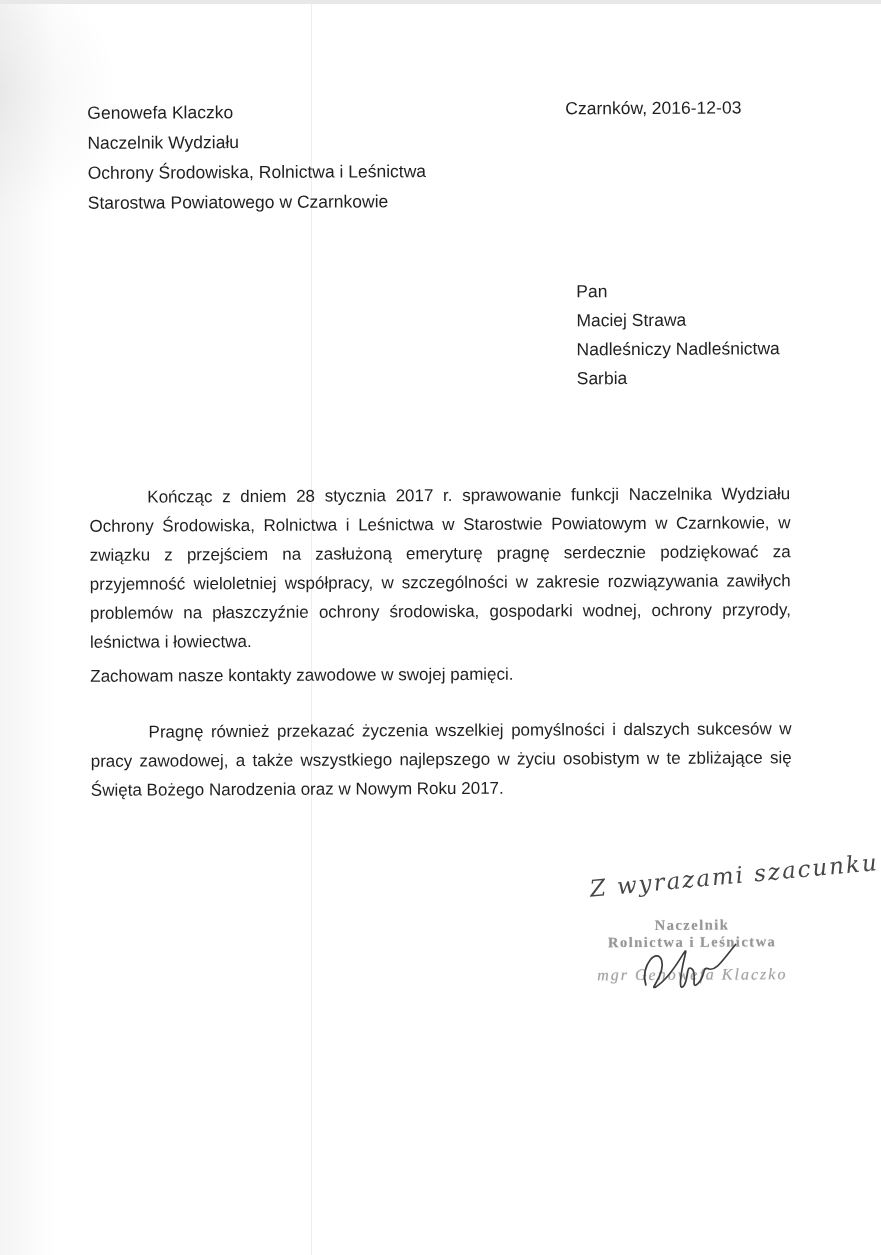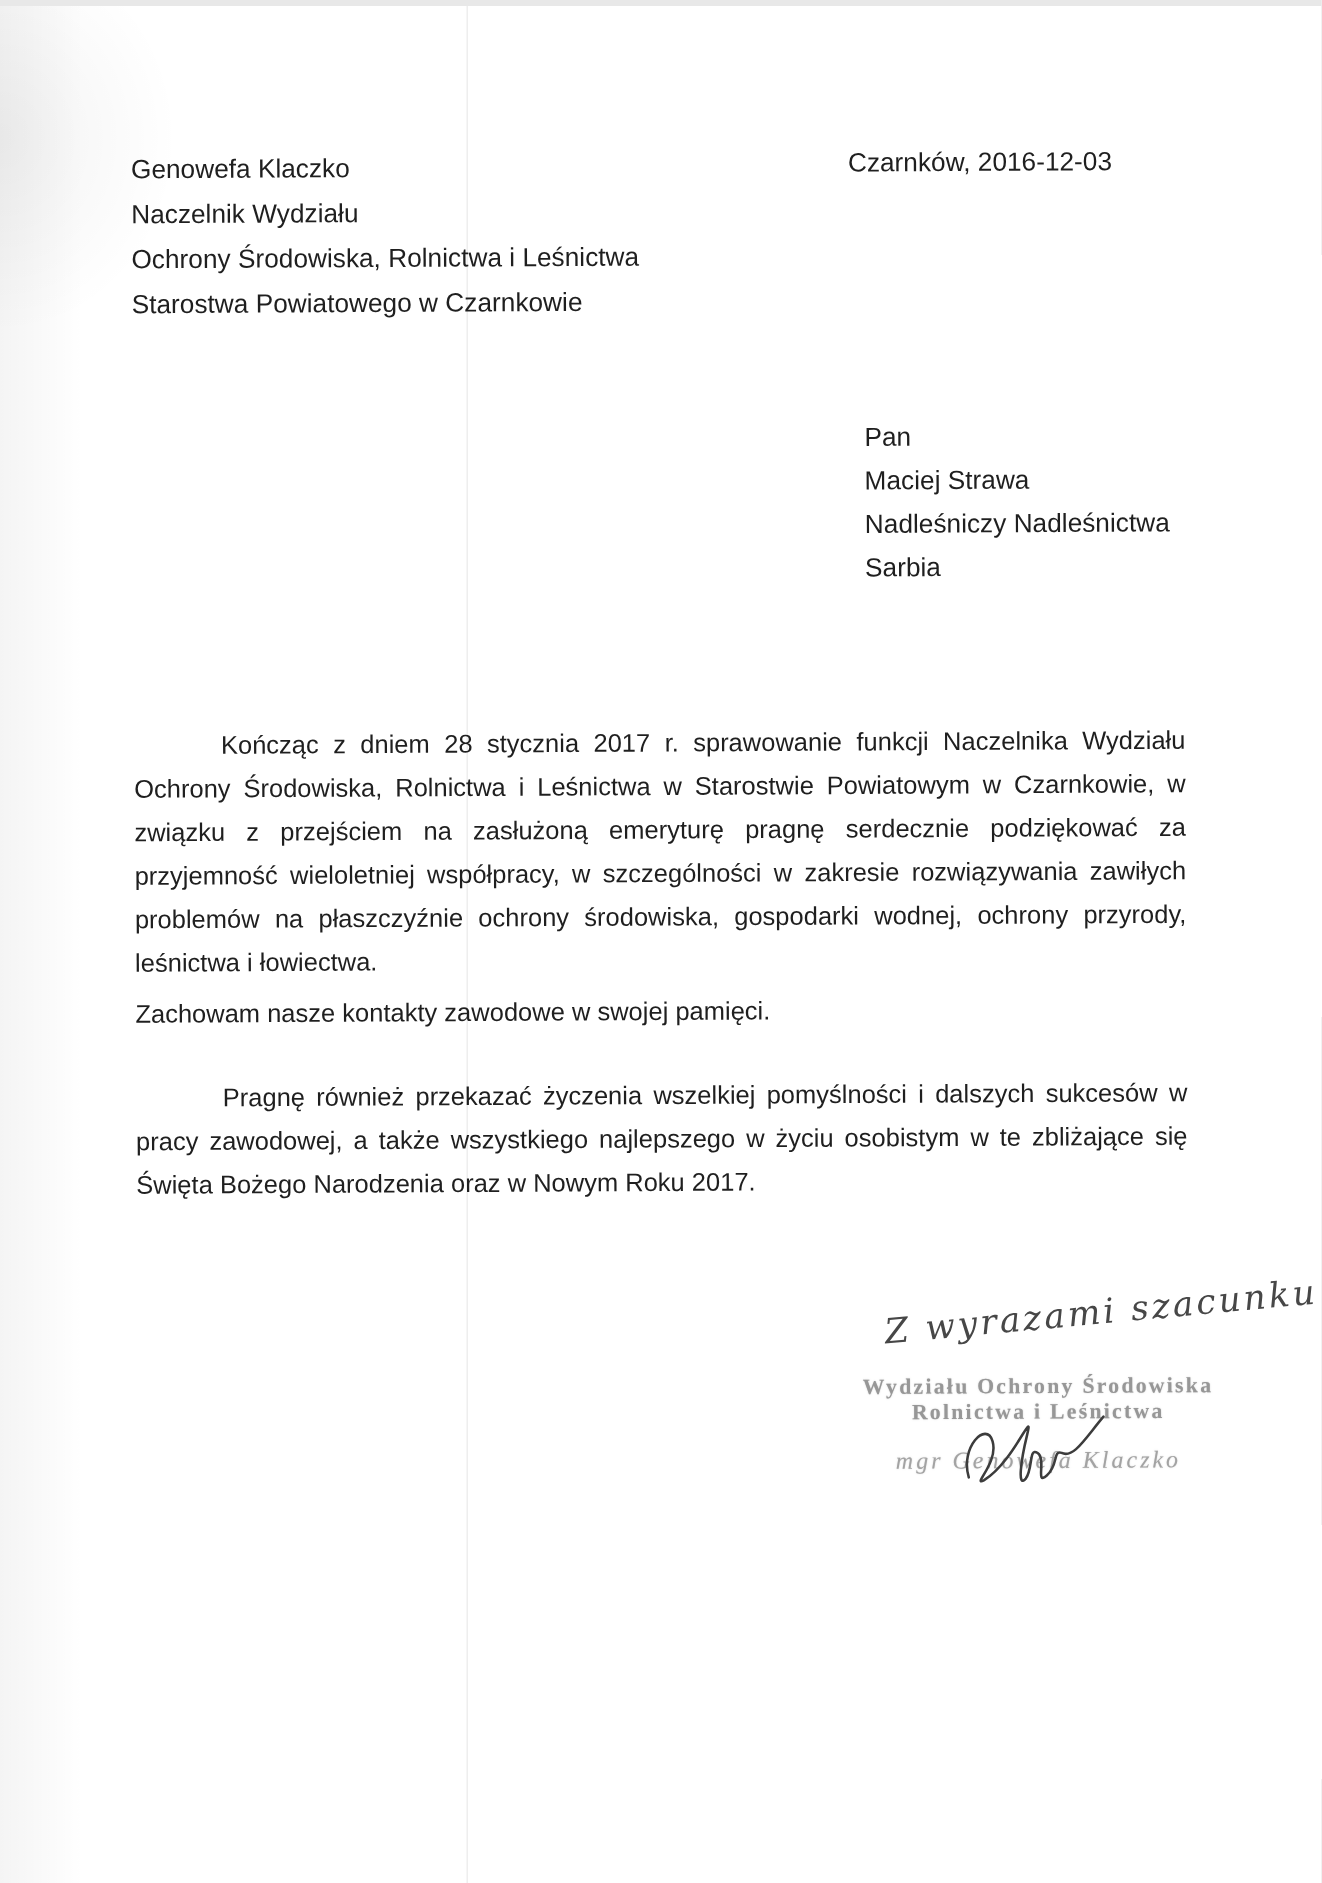--- a/index.html
+++ b/index.html
@@ -147,21 +147,21 @@
       <div>Sarbia</div>
     </div>
 
     <p class="letter-body para indent p1">Kończąc z dniem 28 stycznia 2017 r. sprawowanie funkcji Naczelnika Wydziału Ochrony Środowiska, Rolnictwa i Leśnictwa w Starostwie Powiatowym w Czarnkowie, w związku z przejściem na zasłużoną emeryturę pragnę serdecznie podziękować za przyjemność wieloletniej współpracy, w szczególności w zakresie rozwiązywania zawiłych problemów na płaszczyźnie ochrony środowiska, gospodarki wodnej, ochrony przyrody, leśnictwa i łowiectwa.</p>
     <p class="letter-body para p2">Zachowam nasze kontakty zawodowe w swojej pamięci.</p>
     <p class="letter-body para indent p3">Pragnę również przekazać życzenia wszelkiej pomyślności i dalszych sukcesów w pracy zawodowej, a także wszystkiego najlepszego w życiu osobistym w te zbliżające się Święta Bożego Narodzenia oraz w Nowym Roku 2017.</p>
 
     <div class="handwritten-closing">Z wyrazami szacunku</div>
 
     <div class="stamp-block">
-      <div class="stamp-line">Wydziału Ochrony Środowiska</div>
+      <div class="stamp-line">Naczelnik</div>
       <div class="stamp-line">Rolnictwa i Leśnictwa</div>
       <div class="signer-name">mgr Genowefa Klaczko</div>
     </div>
 
     <div class="signature-scribble">
       <svg viewBox="0 0 120 72" xmlns="http://www.w3.org/2000/svg">
         <path d="M14 54 C 8 34, 26 16, 30 30 C 34 44, 16 60, 24 56 C 44 44, 58 6, 53 26 C 49 42, 46 62, 52 55 C 57 48, 54 34, 60 38 C 66 42, 58 60, 66 53 C 74 46, 70 36, 76 38 C 84 42, 92 28, 104 14" fill="none" stroke="#3c3c3c" stroke-width="1.7" stroke-linecap="round"></path>
       </svg>
     </div>
 

